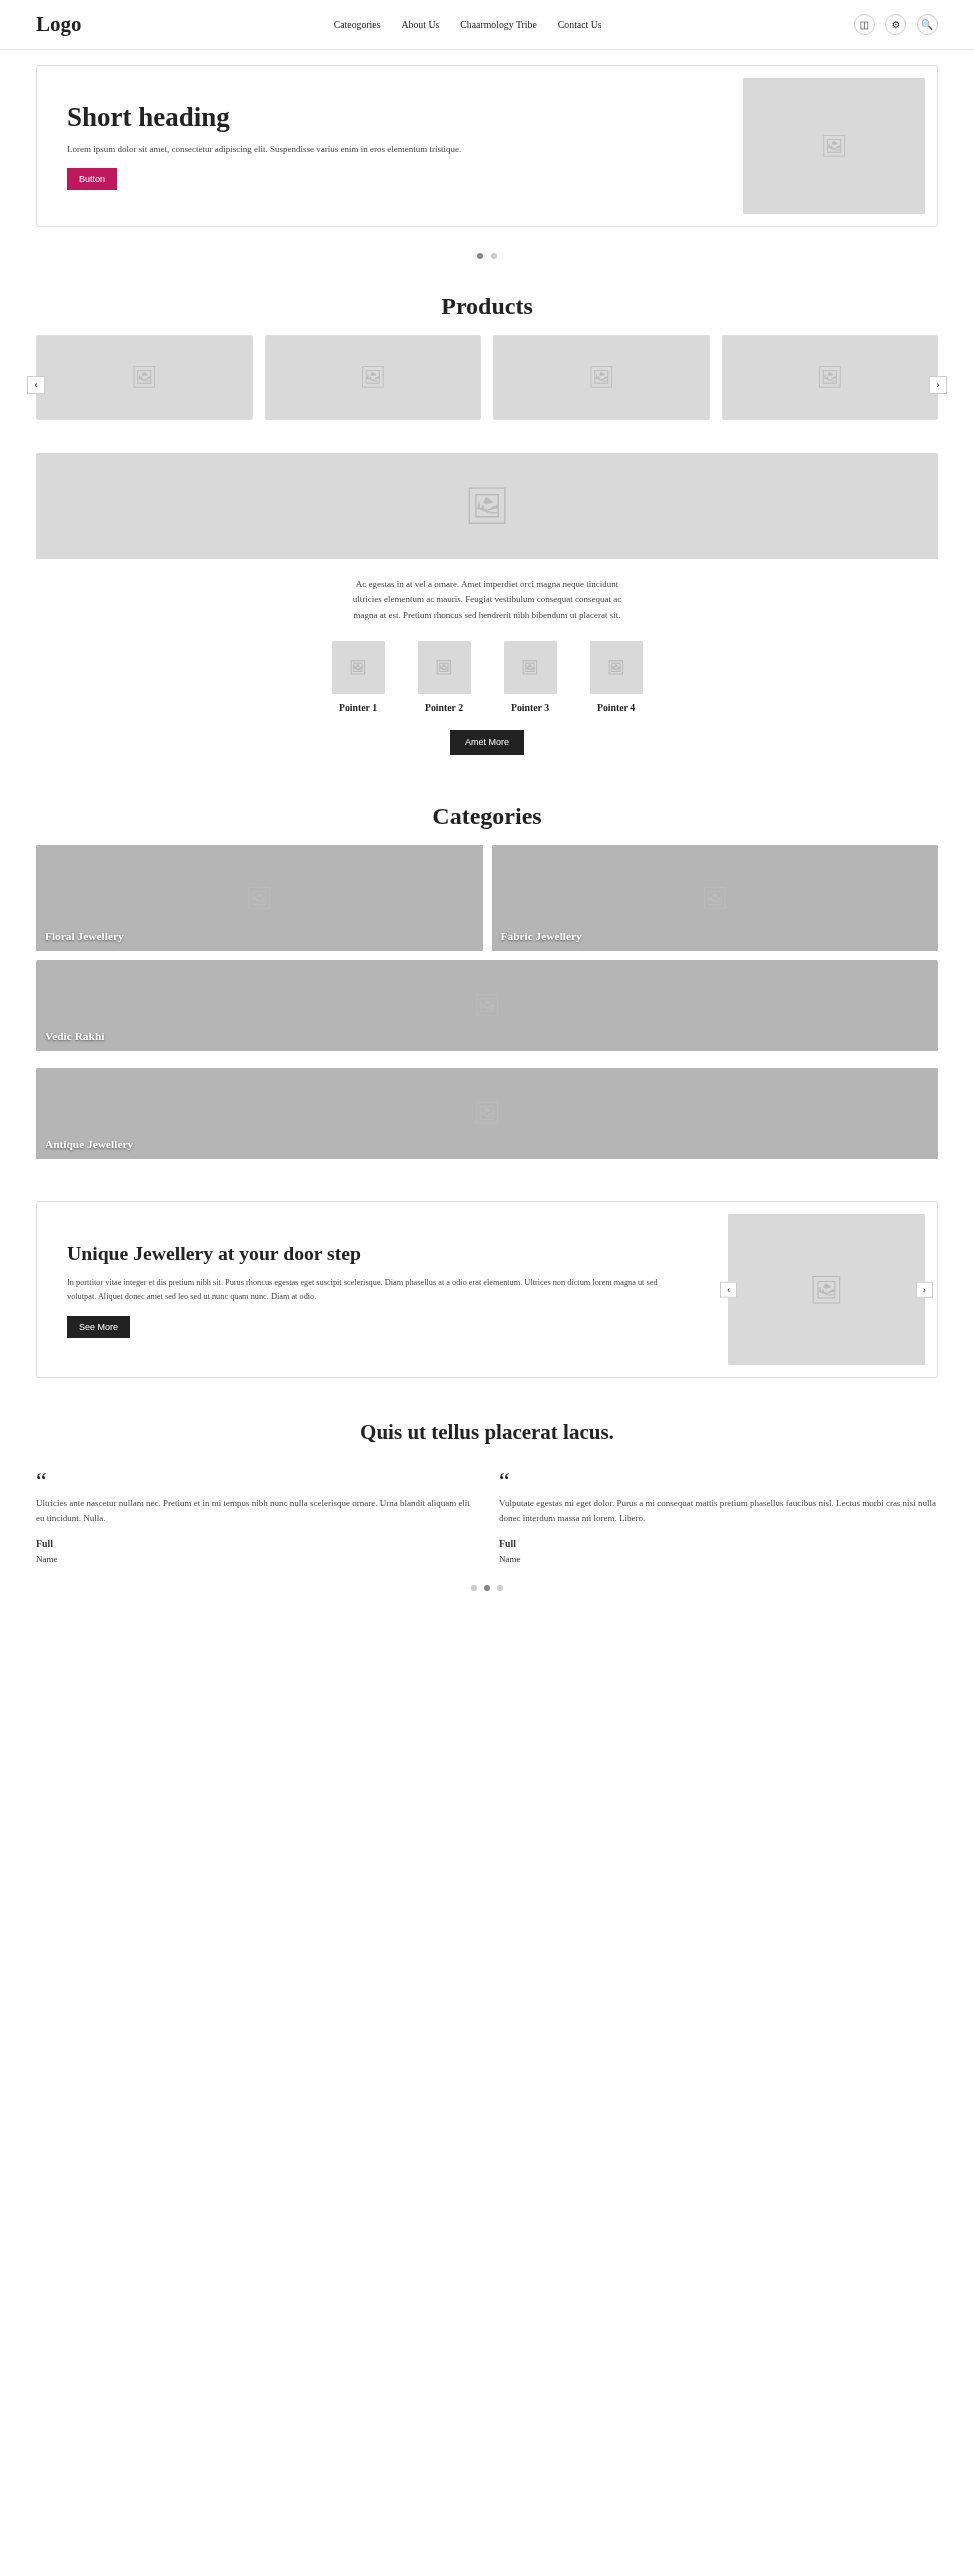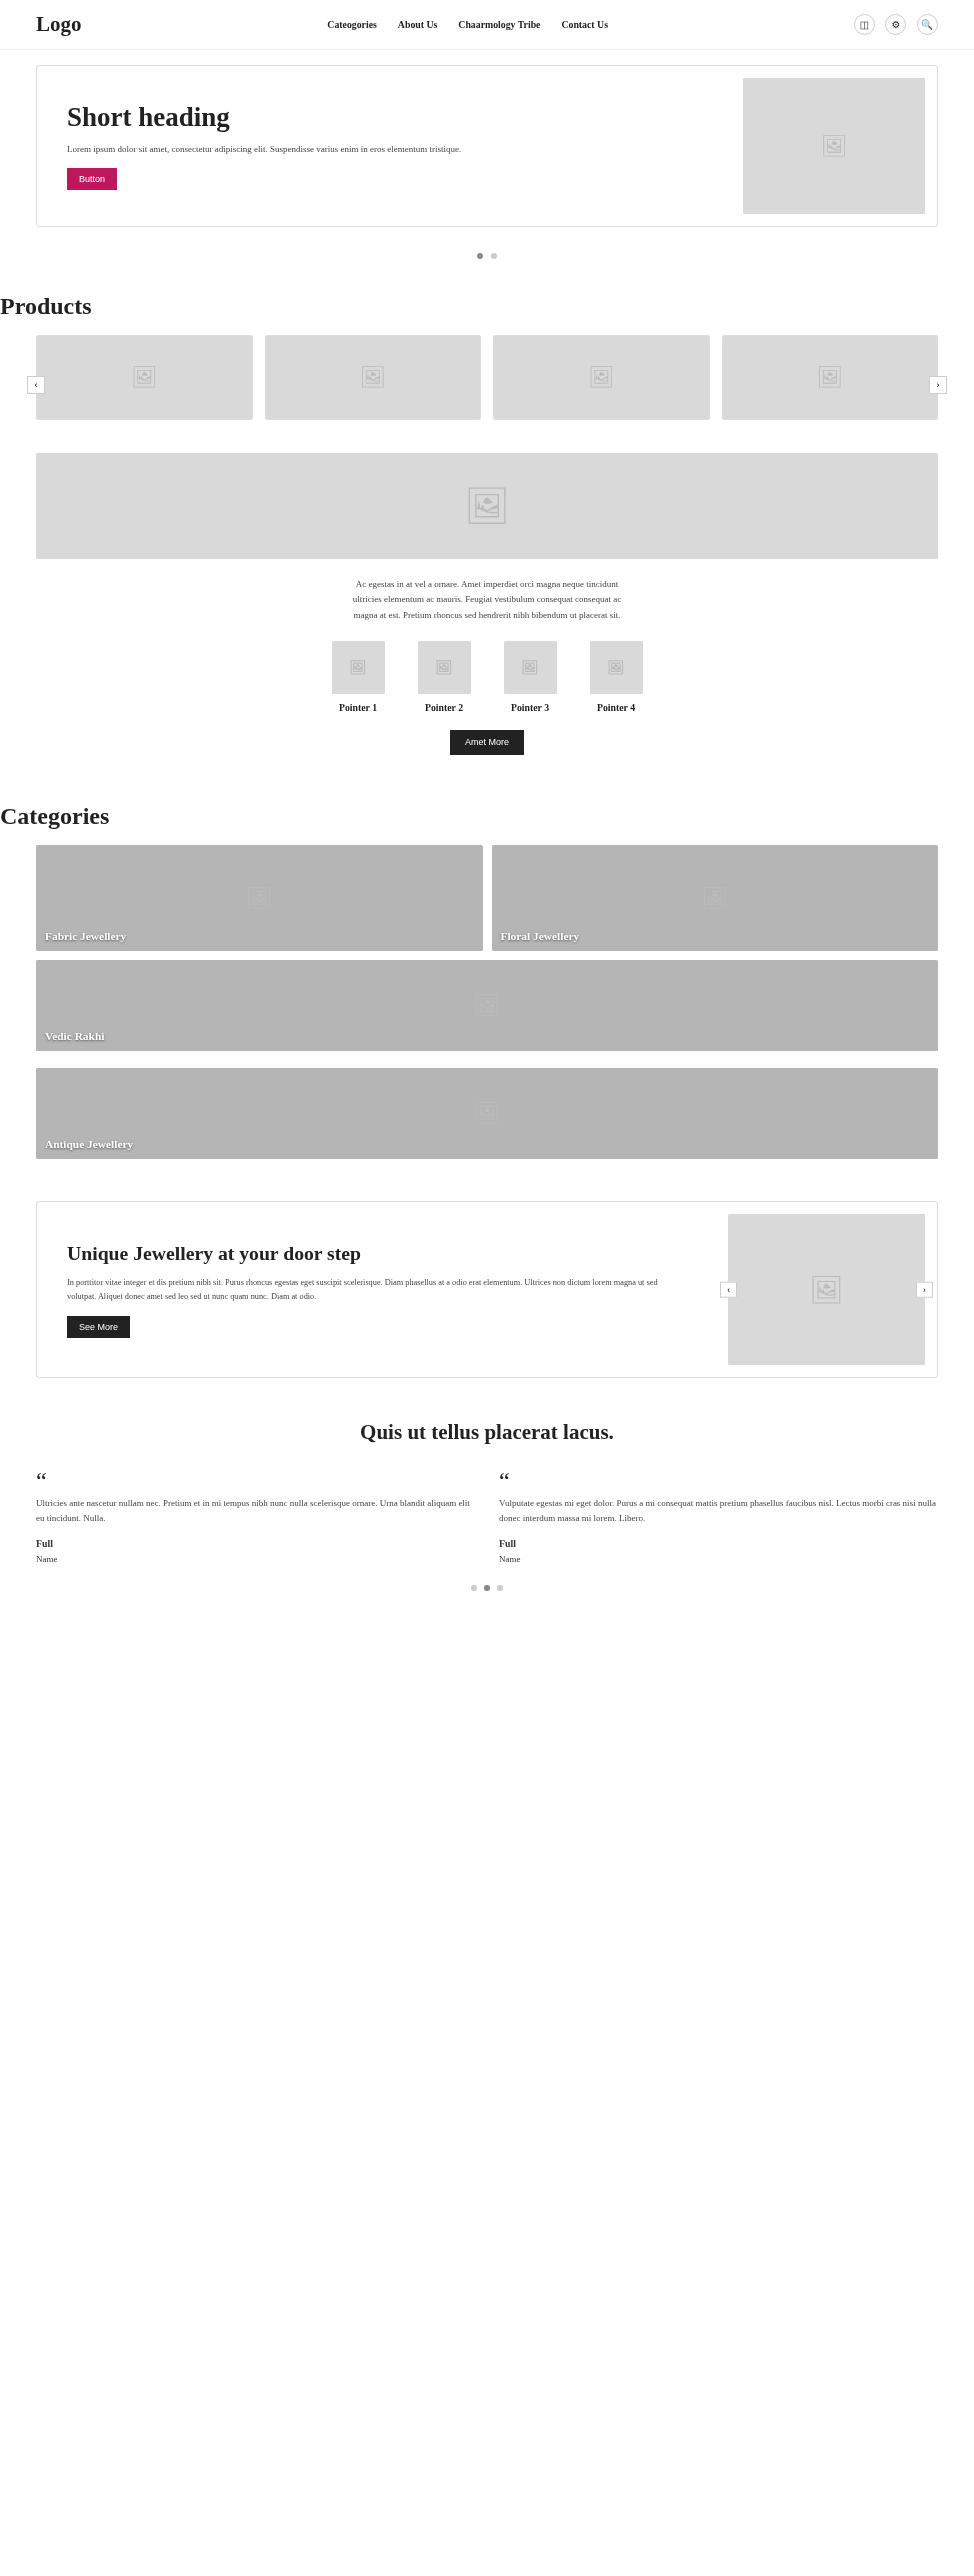--- a/index.html
+++ b/index.html
@@ -4,41 +4,41 @@
   <style>
     * { box-sizing: border-box; margin: 0; padding: 0; }
     body { font-family: Georgia, 'Times New Roman', serif; background: #fff; color: #222; }
 
     
     nav {
       display: flex; align-items: center; justify-content: space-between;
       padding: 12px 36px; border-bottom: 0.8px solid #eee;
     }
     .nav-logo { font-size: 21px; font-weight: bold; }
-    .nav-links { display: flex; gap: 21px; list-style: none; font-size: 9.8px; font-weight: bold; }
+    .nav-links { display: flex; gap: 21px; list-style: none; font-size: 9.8px; }
     .nav-links li { cursor: pointer; }
     .nav-icons { display: flex; gap: 10.6px; font-size: 12px; }
     .nav-icons span { cursor: pointer; border: 0.8px solid #ccc; border-radius: 50%; width: 21px; height: 21px; display: inline-flex; align-items: center; justify-content: center; font-size: 9.8px; }
 
     
     .hero {
       margin: 15px 36px; border: 0.8px solid #ddd; border-radius: 3px;
       display: flex; align-items: center; padding: 0; overflow: hidden; min-height: 151px;
     }
     .hero-text { padding: 24px 30px; flex: 1; }
     .hero-text h1 { font-size: 27px; font-weight: 900; margin-bottom: 9px; }
     .hero-text p { font-size: 9px; line-height: 1.6; margin-bottom: 12px; color: #444; }
     .hero-btn { background: #be185d; color: #fff; border: none; padding: 6px 12px; font-size: 9px; cursor: pointer; }
     .hero-img { width: 182px; min-height: 136px; background: #d9d9d9; display: flex; align-items: center; justify-content: center; flex-shrink: 0; margin: 12px; border-radius: 1.5px; }
     .hero-dots { text-align: center; padding: 6px 0; }
     .hero-dots span { display: inline-block; width: 6px; height: 6px; border-radius: 50%; background: #ccc; margin: 0 2.3px; }
     .hero-dots span.active { background: #888; }
 
     
-    .section-title { font-size: 24px; font-weight: 900; padding: 24px 0 15px; }
+    .section-title { text-align: center; font-size: 24px; font-weight: 900; padding: 24px 0 15px; }
 
     
     .products-section { padding: 0 36px 15px; position: relative; }
     .products-row { display: flex; gap: 12px; overflow: hidden; }
     .product-card { flex: 1; border: 0.8px solid #ddd; border-radius: 1.5px; overflow: hidden; }
     .product-img { width: 100%; height: 83px; background: #d9d9d9; display: flex; align-items: center; justify-content: center; }
     .carousel-btn {
       position: absolute; top: 50%; transform: translateY(-50%);
       background: #fff; border: 0.8px solid #ccc; width: 18px; height: 18px;
       display: flex; align-items: center; justify-content: center; cursor: pointer; font-size: 9px;
@@ -195,27 +195,27 @@
   <button class="read-more-btn">Amet More</button>
 </div>
 
 <div class="section-title">Categories</div>
 <div class="categories-section">
   <div class="cat-row-top">
     <div class="cat-card-large">
       <div class="cat-img-placeholder">
         <span class="img-placeholder">🖼</span>
       </div>
-      <div class="cat-card-label">Fabric Jewellery</div>
+      <div class="cat-card-label">Floral Jewellery</div>
     </div>
     <div class="cat-card-large">
       <div class="cat-img-placeholder">
         <span class="img-placeholder">🖼</span>
       </div>
-      <div class="cat-card-label">Floral Jewellery</div>
+      <div class="cat-card-label">Fabric Jewellery</div>
     </div>
   </div>
   <div class="cat-row-bottom">
     <div class="cat-card-small">
       <div class="cat-img-small">
         <span class="img-placeholder">🖼</span>
       </div>
       <div class="cat-card-label">Vedic Rakhi</div>
     </div>
     <div class="cat-card-small">

